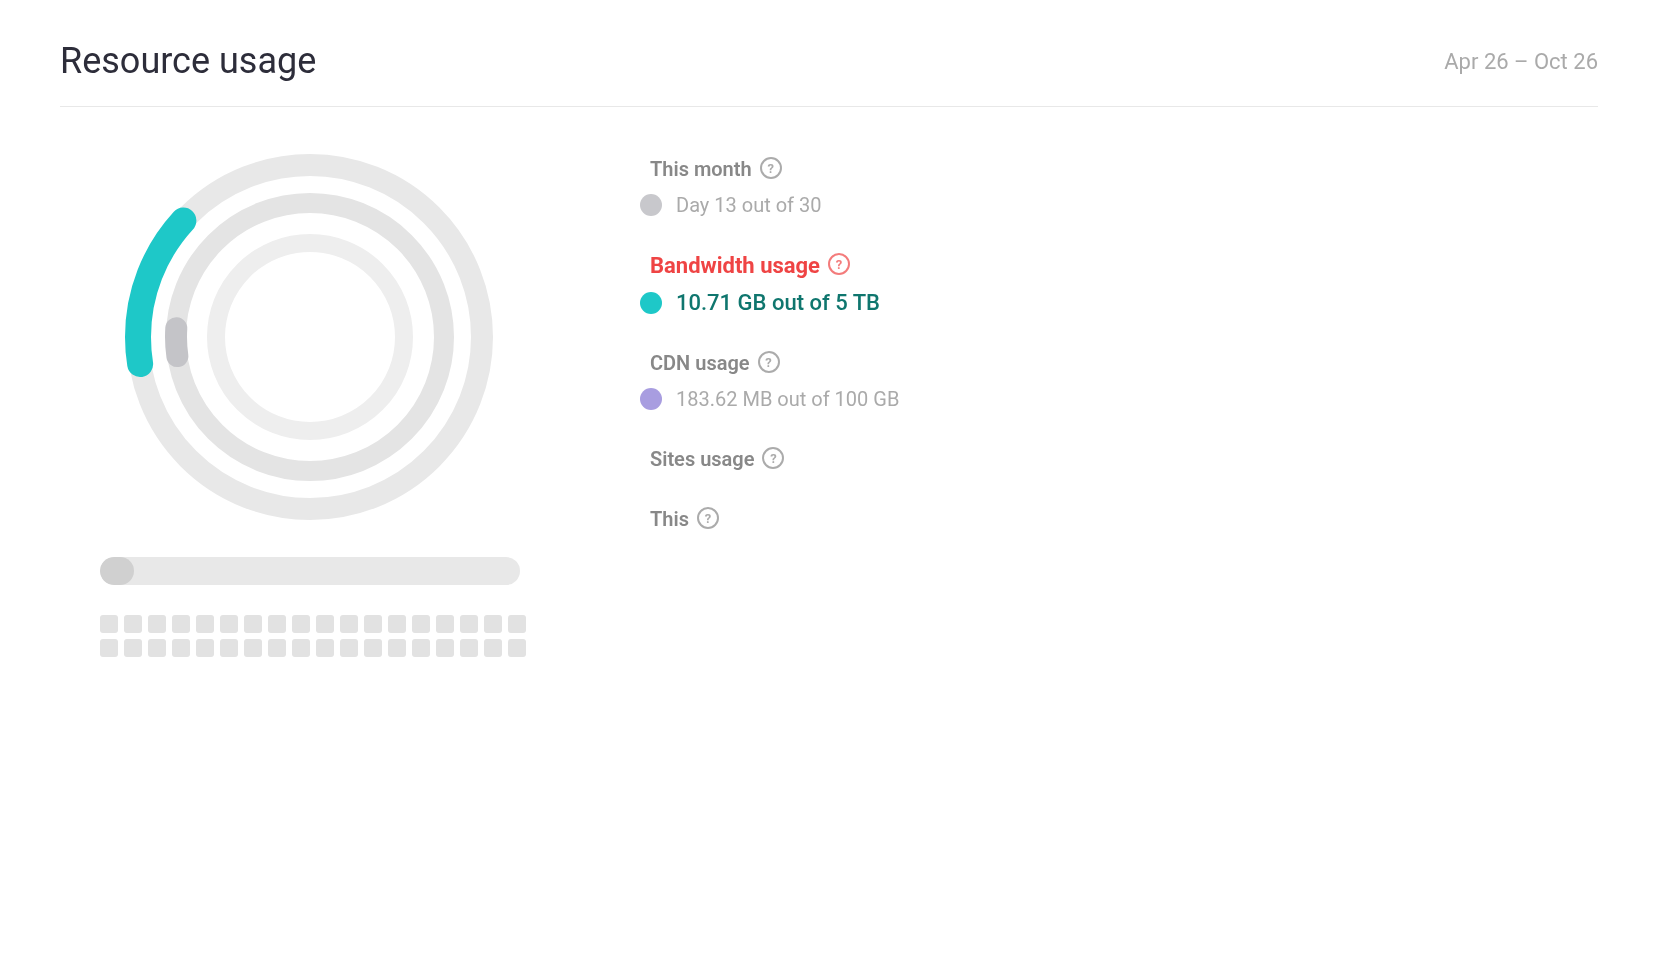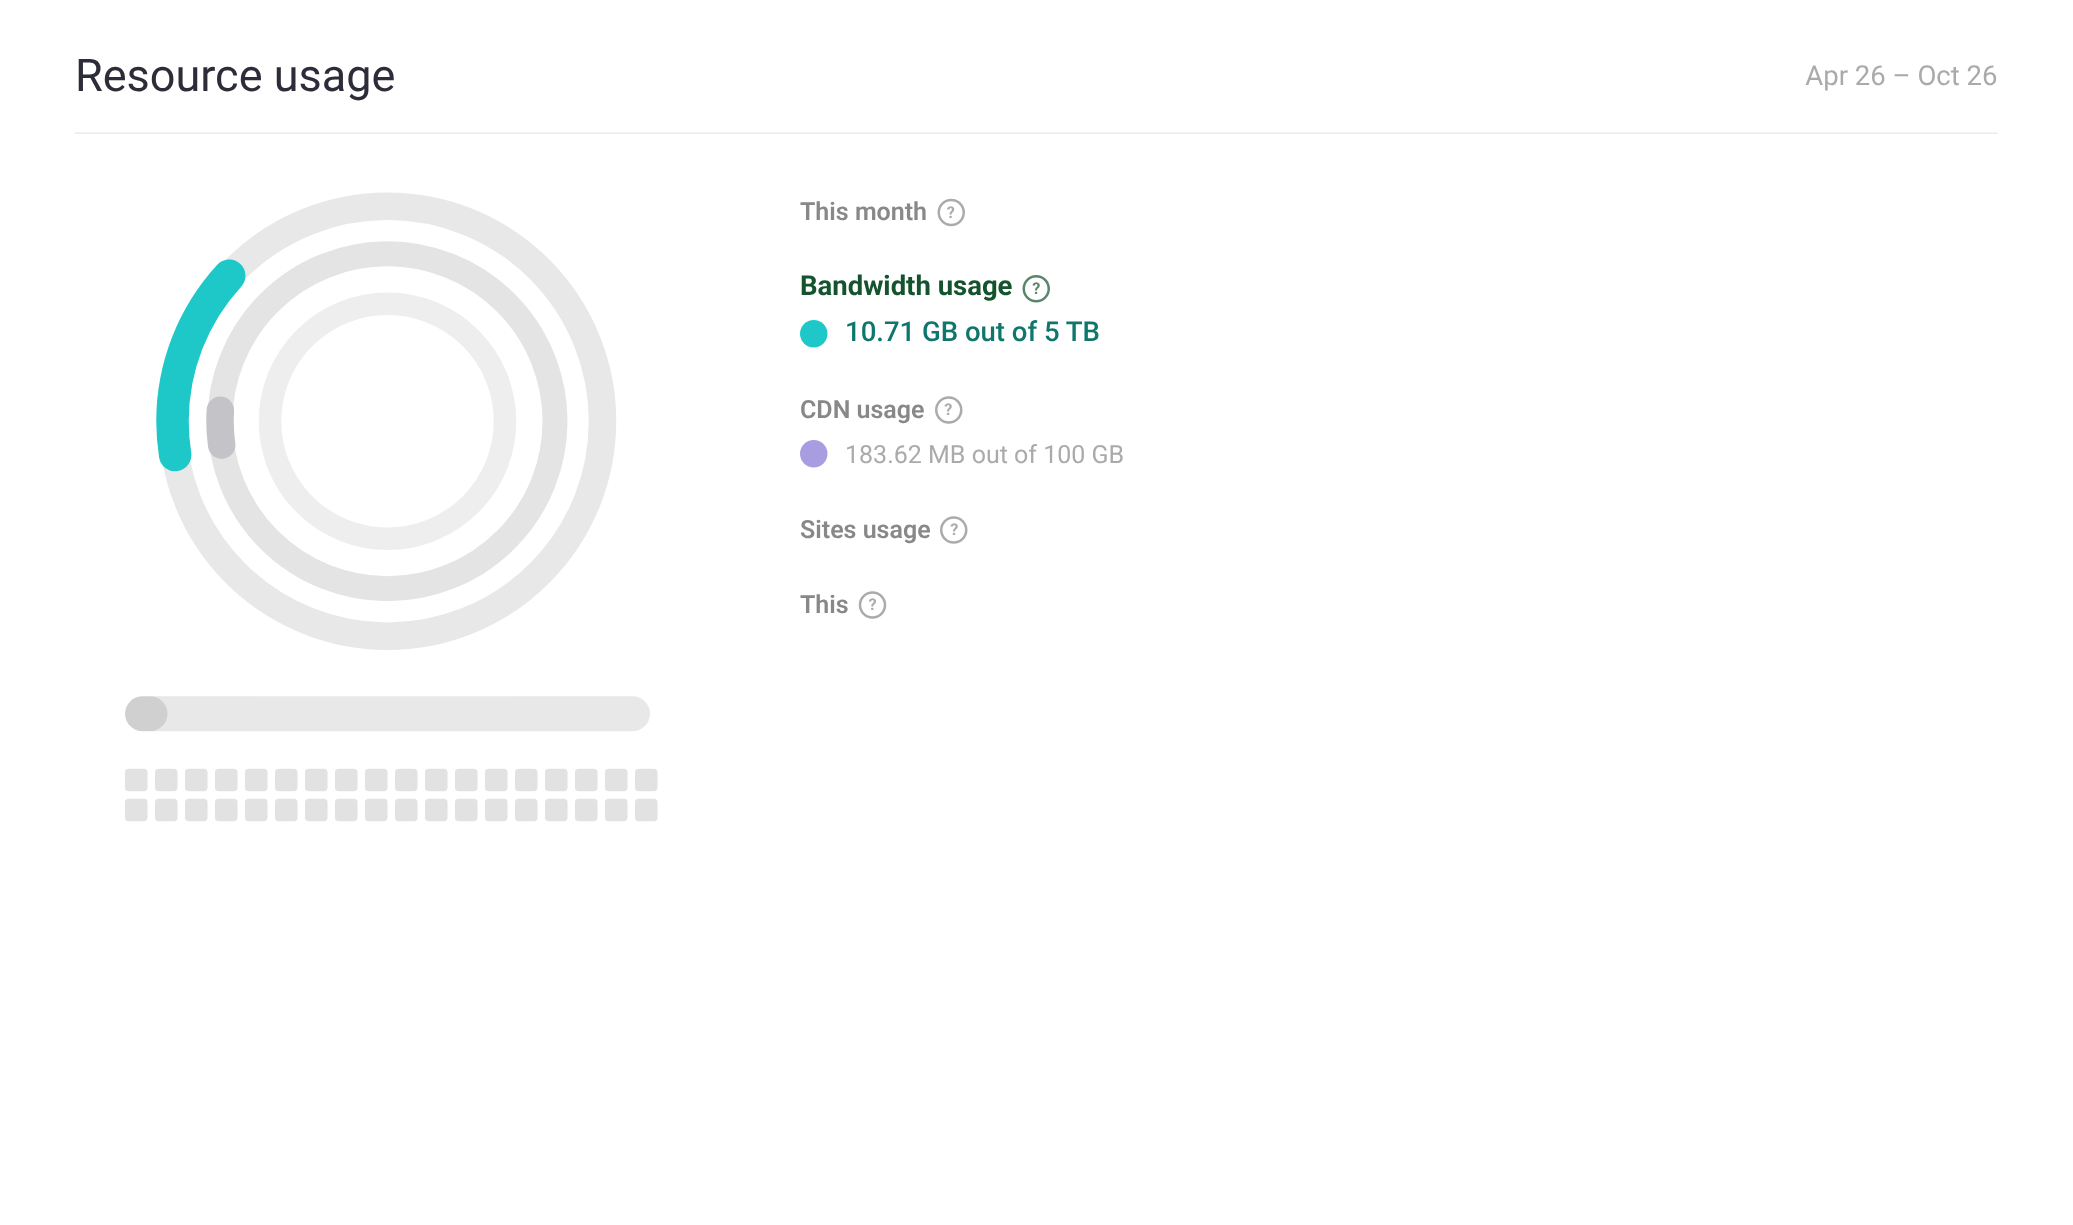--- a/index.html
+++ b/index.html
@@ -105,29 +105,30 @@
 
     .stat-section {
       margin-bottom: 36px;
     }
 
     .stat-section-title {
       font-size: 20px;
       font-weight: 600;
       color: #888;
       display: flex;
-      align-items: flex-end;
+      align-items: flex-start;
       gap: 8px;
       margin-bottom: 12px;
+      margin-left: 10px;
     }
 
     .stat-section-title.bold-title {
       font-size: 22px;
       font-weight: 700;
-      color: #14532d;
+      color: #ef4444;
     }
 
     .help-icon {
       display: inline-flex;
       align-items: center;
       justify-content: center;
       width: 22px;
       height: 22px;
       border: 2px solid currentColor;
       border-radius: 50%;
@@ -240,20 +241,24 @@
         </div>
     </div>
 
     <div class="stats-area">
 
       <div class="stat-section">
         <div class="stat-section-title">
           <span>This month</span>
           <span class="help-icon">?</span>
         </div>
+        <div class="stat-value-row">
+          <span class="color-dot gray"></span>
+          <span>Day 13 out of 30</span>
+        </div>
       </div>
 
       <div class="stat-section">
         <div class="stat-section-title bold-title">
           <span>Bandwidth usage</span>
           <span class="help-icon">?</span>
         </div>
         <div class="stat-value-row prominent">
           <span class="color-dot teal"></span>
           <span>10.71 GB out of 5 TB</span>

